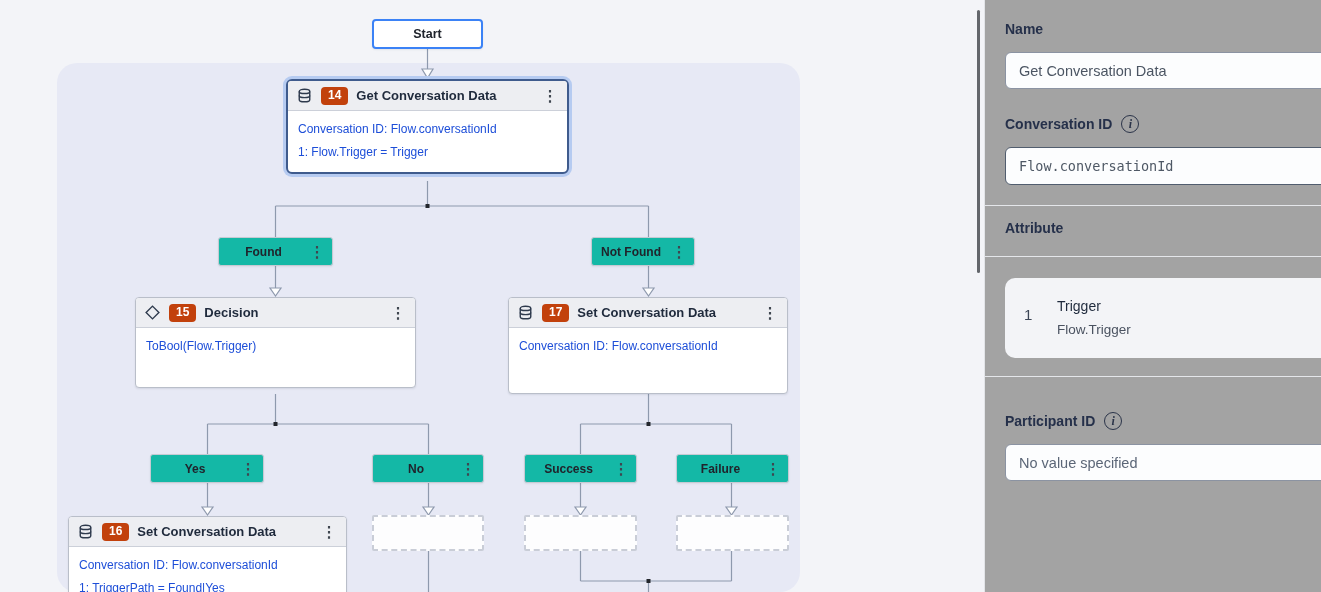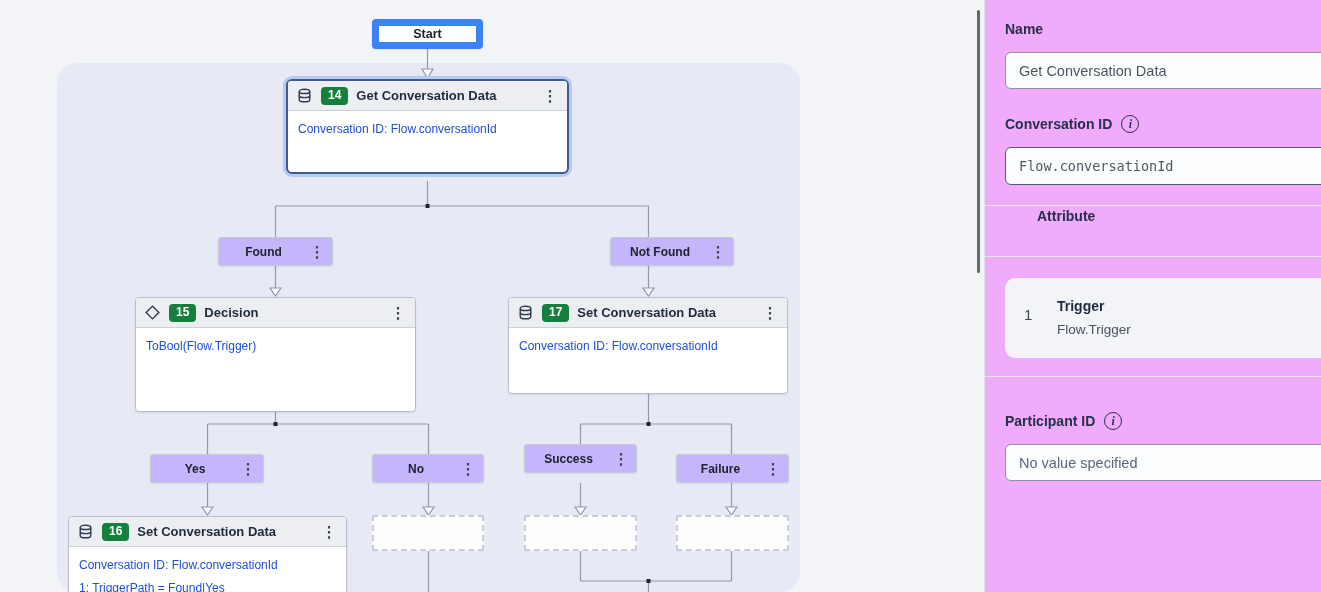--- a/index.html
+++ b/index.html
@@ -12,21 +12,21 @@
   
   .canvas { position:absolute; left:0; top:0; width:984px; height:592px; }
   .flow-container {
     position:absolute; left:57px; top:63px; width:743px; height:529px;
     background:#e7e9f5; border-radius:20px;
   }
   .edges { position:absolute; left:0; top:0; width:984px; height:592px; pointer-events:none; }
 
   .start-node {
     position:absolute; left:372px; top:19px; width:111px; height:30px;
-    background:#fff; border:7px solid #3b82f6; border-radius:4px;
+    background:#fff; border:2px solid #3b82f6; border-radius:4px;
     display:flex; align-items:center; justify-content:center;
     font-size:12.5px; font-weight:bold; color:#20242c;
     box-shadow:0 1px 2px rgba(40,50,70,.08);
   }
 
   .node {
     position:absolute; background:#fff; border:1px solid #b9bec9; border-radius:4px;
     box-shadow:0 1px 2px rgba(40,50,70,.10);
   }
   .node.selected {
@@ -36,33 +36,33 @@
   }
   .node-header {
     display:flex; align-items:center; gap:8px;
     height:30px; padding:0 9px;
     background:#edeef2; border-bottom:1px solid #ccd0d9;
     border-radius:3px 3px 0 0;
   }
   .node-icon { width:16px; height:16px; flex:0 0 auto; display:flex; align-items:center; }
   .node-icon svg { width:15px; height:15px; stroke:#2e3a4d; fill:none; stroke-width:1.5; }
   .badge {
-    background:#15803d; color:#fff; font-weight:bold; font-size:12px;
+    background:#c2410c; color:#fff; font-weight:bold; font-size:12px;
     padding:1px 7px 2px; border-radius:4px; line-height:15px;
   }
   .node-title { flex:1; font-size:13px; font-weight:bold; color:#1f2a3c; white-space:nowrap; overflow:hidden; }
   .kebab {
     width:16px; text-align:center; color:#3f4650; font-size:15px; font-weight:bold;
     line-height:14px; cursor:pointer; user-select:none;
   }
   .node-body { padding:7px 10px; }
   .node-line { font-size:12px; color:#1d4ed8; margin:4px 0 9px; white-space:nowrap; }
 
   .branch {
-    position:absolute; height:29px; background:#c4b5fd; border:1px solid #c6cad3; border-radius:3px;
+    position:absolute; height:29px; background:#14b8a6; border:1px solid #c6cad3; border-radius:3px;
     box-shadow:0 1px 2px rgba(40,50,70,.08);
   }
   .branch .branch-label {
     position:absolute; left:0; right:24px; top:0; bottom:0;
     display:flex; align-items:center; justify-content:center;
     font-size:12px; font-weight:bold; color:#20242c;
   }
   .branch .kebab { position:absolute; right:7px; top:7px; }
 
   .placeholder {
@@ -71,21 +71,21 @@
   }
 
   .vscrollbar {
     position:absolute; left:977px; top:10px; width:3px; height:263px;
     background:#63666c; border-radius:2px;
   }
 
   
   .panel {
     position:absolute; left:984px; top:0; width:337px; height:592px;
-    background:#f0abfc; border-left:1px solid #e2e4e8; overflow:hidden;
+    background:#a3a3a3; border-left:1px solid #e2e4e8; overflow:hidden;
   }
   .field-label {
     position:absolute; left:20px;
     font-size:14px; font-weight:bold; color:#25304a; white-space:nowrap;
     display:flex; align-items:center; gap:9px;
   }
   .info-icon {
     width:18px; height:18px; border:1.5px solid #2b3449; border-radius:50%;
     display:inline-flex; align-items:center; justify-content:center;
     font-family:"Liberation Serif", serif; font-style:italic; font-weight:bold;
@@ -103,21 +103,21 @@
   }
   .divider { position:absolute; left:0; width:337px; height:1px; background:#e4e6ea; }
   .attr-card {
     position:absolute; left:20px; top:278px; width:330px; height:80px;
     background:#f3f4f7; border-radius:10px;
   }
   .attr-index {
     position:absolute; left:19px; top:28px; font-size:15px; color:#3c4656;
   }
   .attr-name {
-    position:absolute; left:52px; top:20px; font-size:14px; font-weight:bold; color:#1f2a3c;
+    position:absolute; left:52px; top:20px; font-size:14px; font-weight:normal; color:#1f2a3c;
   }
   .attr-value {
     position:absolute; left:52px; top:44px; font-size:13.5px; color:#4a5260;
   }
 </style>
 </head>
 <body>
 
 <div class="canvas">
   <div class="flow-container"></div>
@@ -167,34 +167,35 @@
             <path d="M2.4,3.6 v8.8 c0,1.3 2.5,2.3 5.6,2.3 s5.6,-1 5.6,-2.3 v-8.8"></path>
             <path d="M2.4,8 c0,1.3 2.5,2.3 5.6,2.3 s5.6,-1 5.6,-2.3"></path>
           </svg>
       </span>
       <span class="badge">14</span>
       <span class="node-title">Get Conversation Data</span>
       <span class="kebab">⋮</span>
     </div>
     <div class="node-body">
       <div class="node-line">Conversation ID: Flow.conversationId</div>
+      <div class="node-line">1: Flow.Trigger = Trigger</div>
     </div>
   </div>
 
   <div class="branch" style="left:218px; top:237px; width:115px;">
     <span class="branch-label">Found</span>
     <span class="kebab">⋮</span>
   </div>
 
-  <div class="branch" style="left:610px; top:237px; width:124px;">
+  <div class="branch" style="left:591px; top:237px; width:104px;">
     <span class="branch-label">Not Found</span>
     <span class="kebab">⋮</span>
   </div>
 
-  <div class="node" style="left:135px; top:297px; width:281px; height:115px;">
+  <div class="node" style="left:135px; top:297px; width:281px; height:91px;">
     <div class="node-header">
       <span class="node-icon">
         <svg viewBox="0 0 16 16">
             <path d="M8,1.2 L14.8,8 L8,14.8 L1.2,8 Z"></path>
           </svg>
       </span>
       <span class="badge">15</span>
       <span class="node-title">Decision</span>
       <span class="kebab">⋮</span>
     </div>
@@ -222,21 +223,21 @@
   </div>
 
   <div class="branch" style="left:150px; top:454px; width:114px;">
     <span class="branch-label">Yes</span>
     <span class="kebab">⋮</span>
   </div>
   <div class="branch" style="left:372px; top:454px; width:112px;text-decoration:underline;">
     <span class="branch-label">No</span>
     <span class="kebab">⋮</span>
   </div>
-  <div class="branch" style="left:524px; top:444px; width:113px;">
+  <div class="branch" style="left:524px; top:454px; width:113px;">
     <span class="branch-label">Success</span>
     <span class="kebab">⋮</span>
   </div>
   <div class="branch" style="left:676px; top:454px; width:113px;">
     <span class="branch-label">Failure</span>
     <span class="kebab">⋮</span>
   </div>
 
   <div class="node" style="left:68px; top:516px; width:279px; height:84px;">
     <div class="node-header">
@@ -272,21 +273,21 @@
   <input class="text-input" style="top: 52px;" type="text" value="Get Conversation Data">
 
   <div class="field-label" style="top:115px;">
     <span>Conversation ID</span>
     <span class="info-icon">i</span>
   </div>
   <input class="text-input mono" style="top: 147px;" type="text" value="Flow.conversationId">
 
   <div class="divider" style="top:205px;"></div>
 
-  <div class="field-label" style="top:208px;margin-left:32px;">
+  <div class="field-label" style="top:220px;">
     <span>Attribute</span>
   </div>
 
   <div class="divider" style="top:256px;"></div>
 
   <div class="attr-card">
     <span class="attr-index">1</span>
     <span class="attr-name">Trigger</span>
     <span class="attr-value">Flow.Trigger</span>
   </div>

